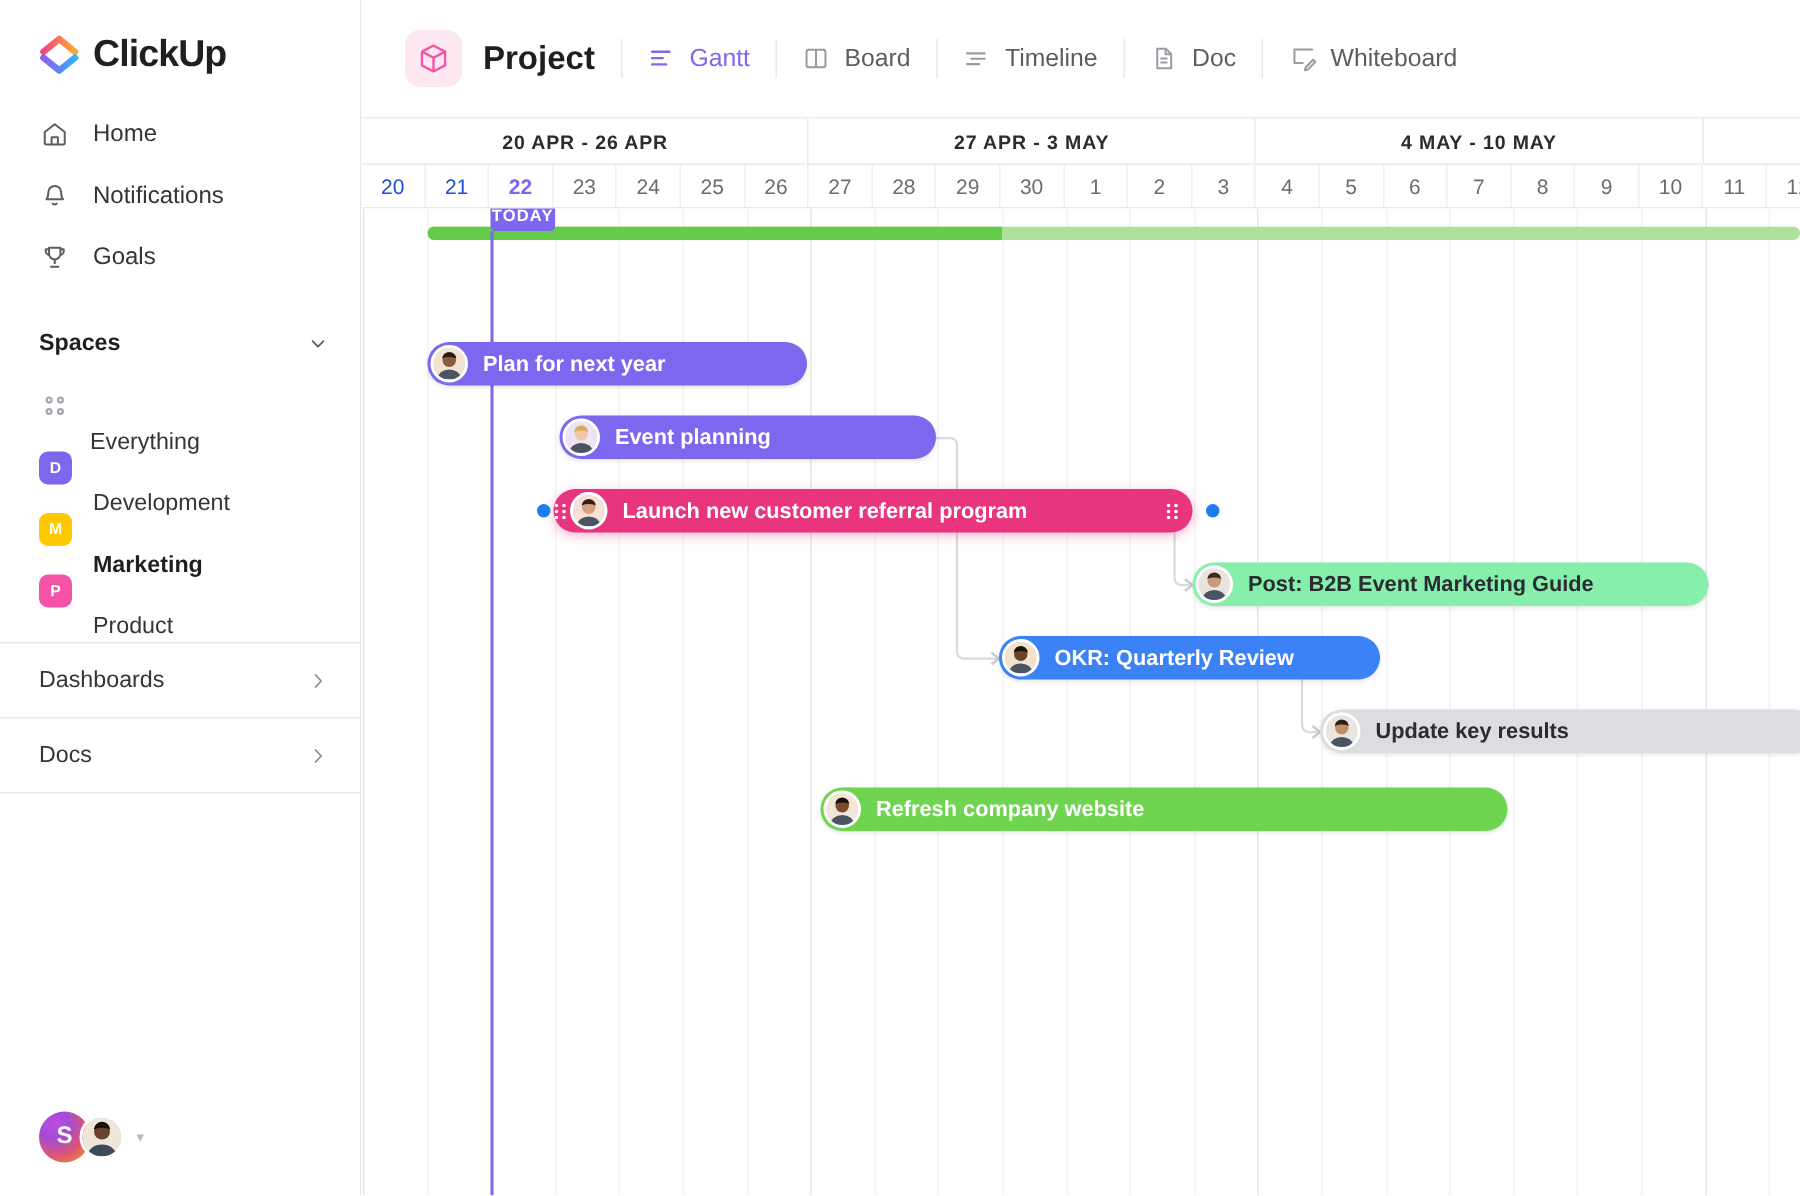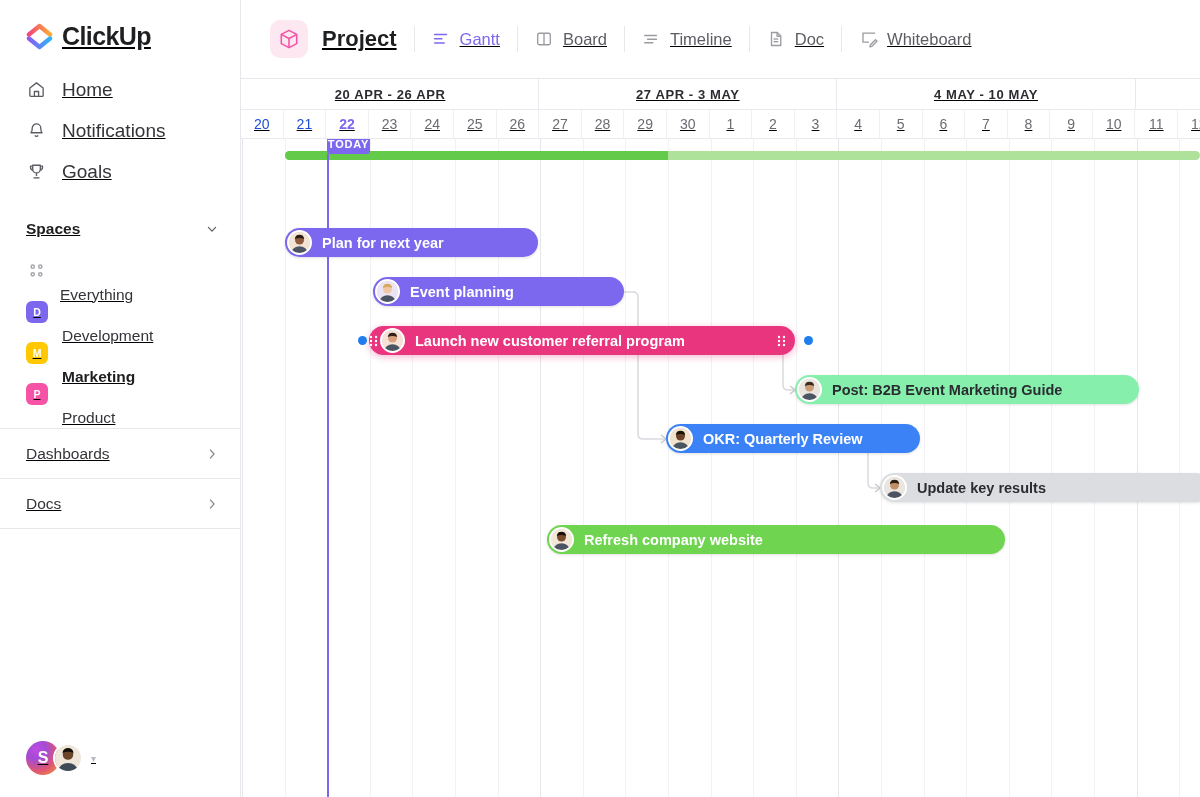--- a/index.html
+++ b/index.html
@@ -1,40 +1,40 @@
 <!DOCTYPE html>
 <html><head>
 <meta charset="utf-8">
 <style>
   * { box-sizing: border-box; margin: 0; padding: 0; }
   html, body {
     width: 1200px; height: 797px;
     font-family: "Liberation Sans", sans-serif;
     background: #ffffff; overflow: hidden;
   }
-  #app { display: flex; width: 1200px; height: 648px; text-decoration: underline; }
+  #app { display: flex; width: 1200px; height: 648px; }
 
   
   .sidebar {
     width: 241px; height: 797px;
     background: #fff;
     border-right: 1px solid #e8e8ec;
     display: flex; flex-direction: column;
     flex: 0 0 241px; position: relative;
   }
   .brand { display: flex; align-items: center; gap: 9px; padding: 22px 0 14px 26px; }
   .brand-mark { width: 27px; height: 27px; position: relative; flex: none; }
   .brand-name { font-size: 25px; font-weight: bold; color: #1e1f21; letter-spacing: -0.6px; }
 
   .navlist { padding: 4px 0 0 0; }
   .navitem {
     height: 41px; display: flex; align-items: center; gap: 16px;
     padding-left: 26px; cursor: pointer;
   }
-  .navitem .lbl { font-size: 19px; color: #34353a; }
+  .navitem .lbl { font-size: 16px; color: #34353a; }
   .navicon { width: 20px; height: 20px; flex: none; display:flex; align-items:center; justify-content:center; }
 
   .sect-head {
     display: flex; align-items: center; justify-content: space-between;
     padding: 28px 20px 12px 26px;
   }
   .sect-title { font-size: 15.5px; font-weight: bold; color: #1e1f21; }
   .chev { width: 16px; height: 16px; color: #5c5d63; }
 
   .space-item {

